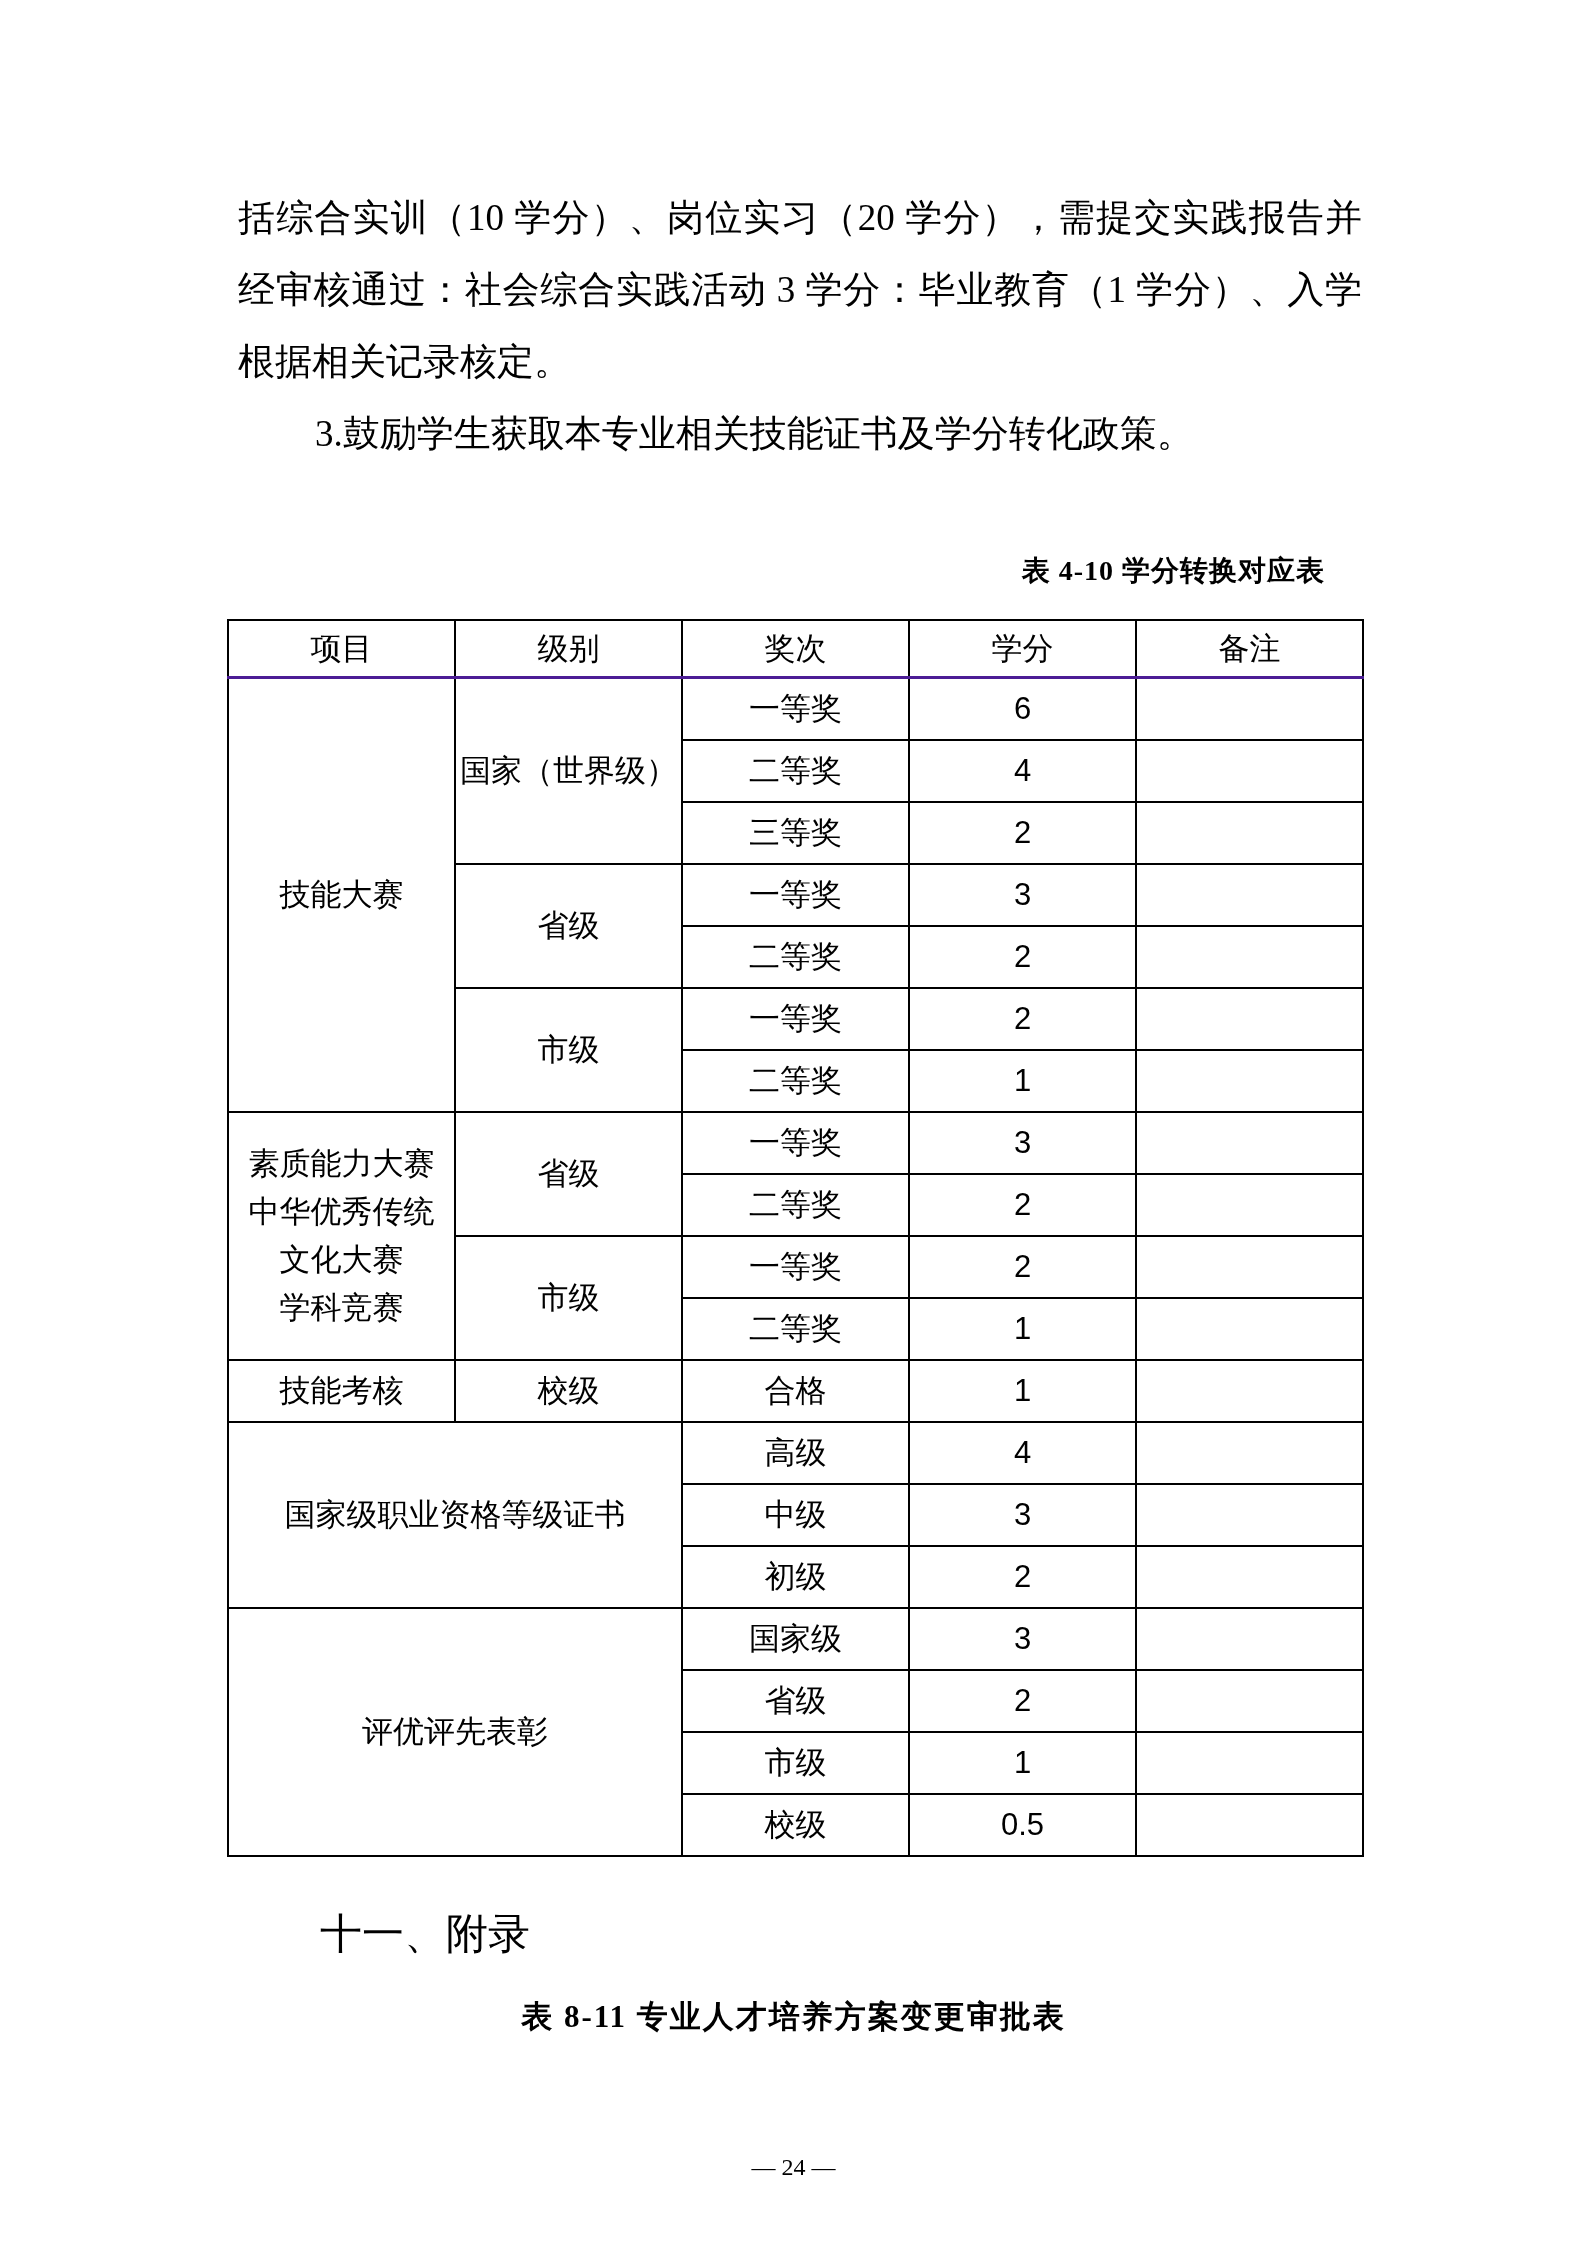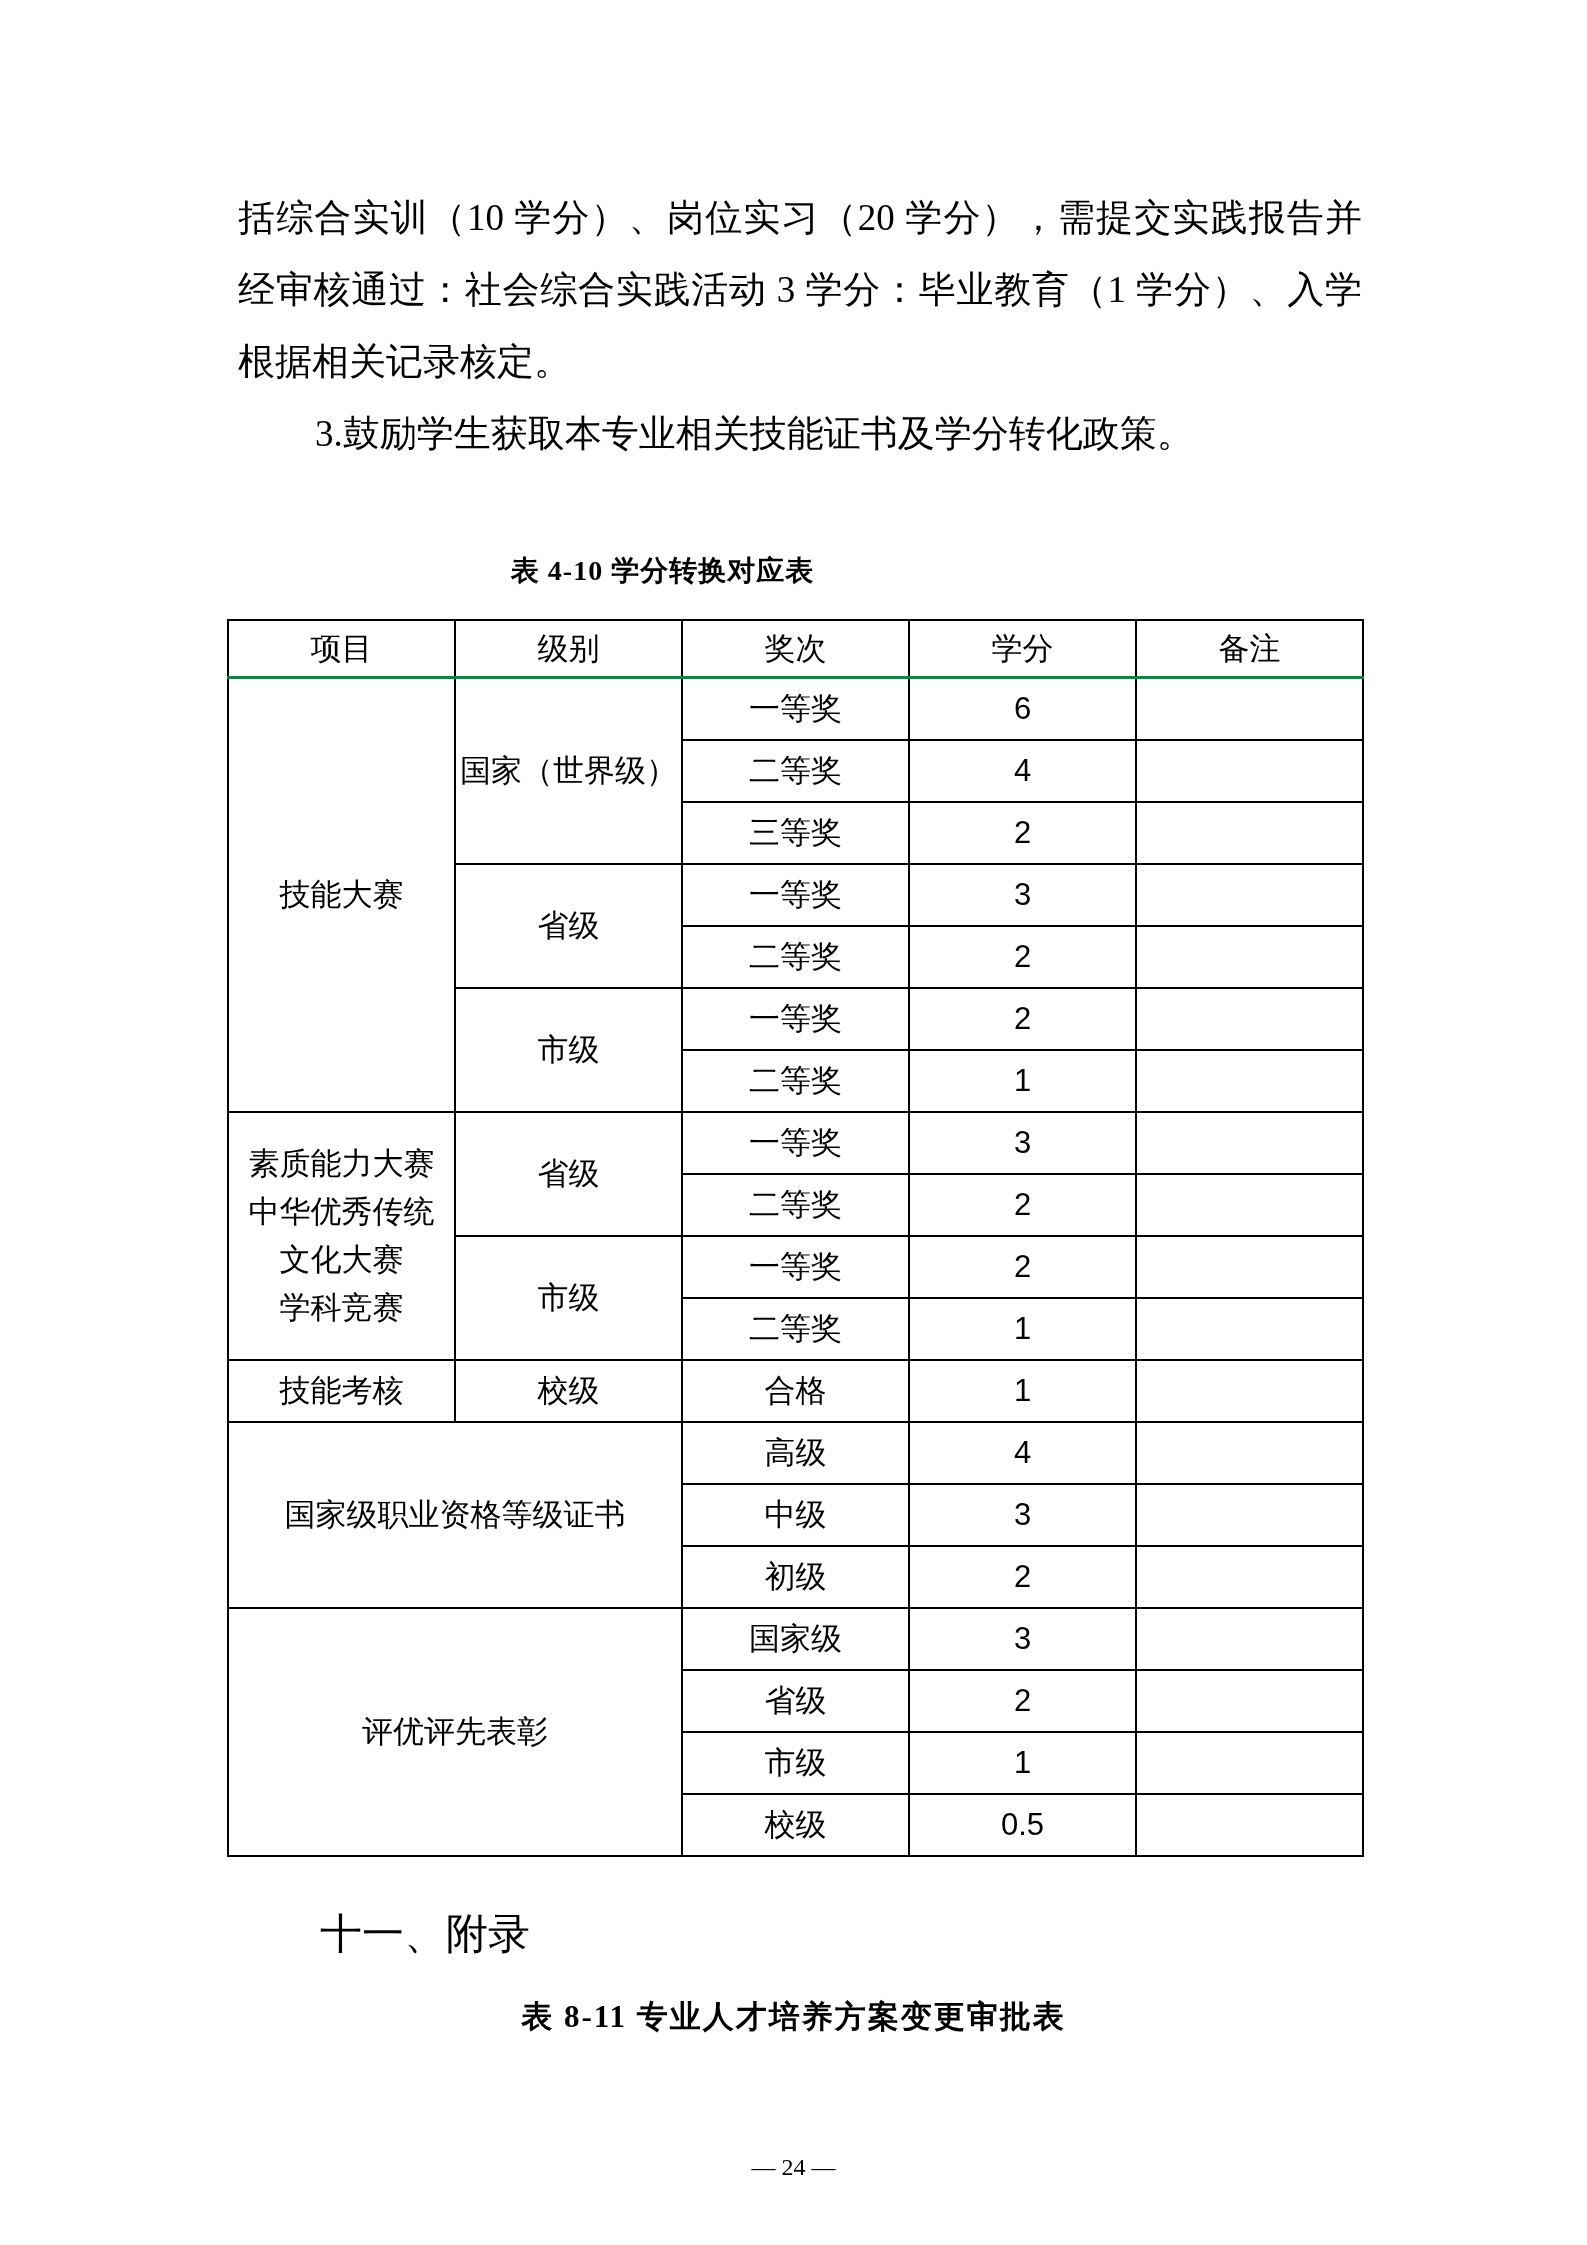--- a/index.html
+++ b/index.html
@@ -25,21 +25,21 @@
   }
   .body-text .jl { text-align: justify; text-align-last: justify; }
   .body-text .indent2 { text-indent: 77px; }
 
   
   .caption-410 {
     position: absolute;
     top: 552px;
     left: 0;
     width: 1325px;
-    text-align: center;
+    text-align: right;
     font-size: 28px;
     font-weight: bold;
     letter-spacing: 1px;
   }
 
   
   table.credit-table {
     position: absolute;
     left: 227px;
     top: 619px;
@@ -50,21 +50,21 @@
   }
   .credit-table col { width: 227px; }
   .credit-table th, .credit-table td {
     border: 2px solid #000;
     text-align: center;
     vertical-align: middle;
     padding: 0;
     overflow: hidden;
     font-weight: normal;
   }
-  .credit-table thead th { height: 55px; border-bottom: 3px solid #15803d; }
+  .credit-table thead th { height: 55px; border-bottom: 3px solid #4c1d95; }
   .credit-table tbody tr { height: 62px; }
   .credit-table .num { font-family: "Liberation Sans", "DejaVu Sans", sans-serif; }
   .credit-table .multiline div { line-height: 48px; }
 
   
   .section-heading {
     position: absolute;
     left: 320px;
     top: 1906px;
     font-family: "DejaVu Sans", "Liberation Sans", sans-serif;

